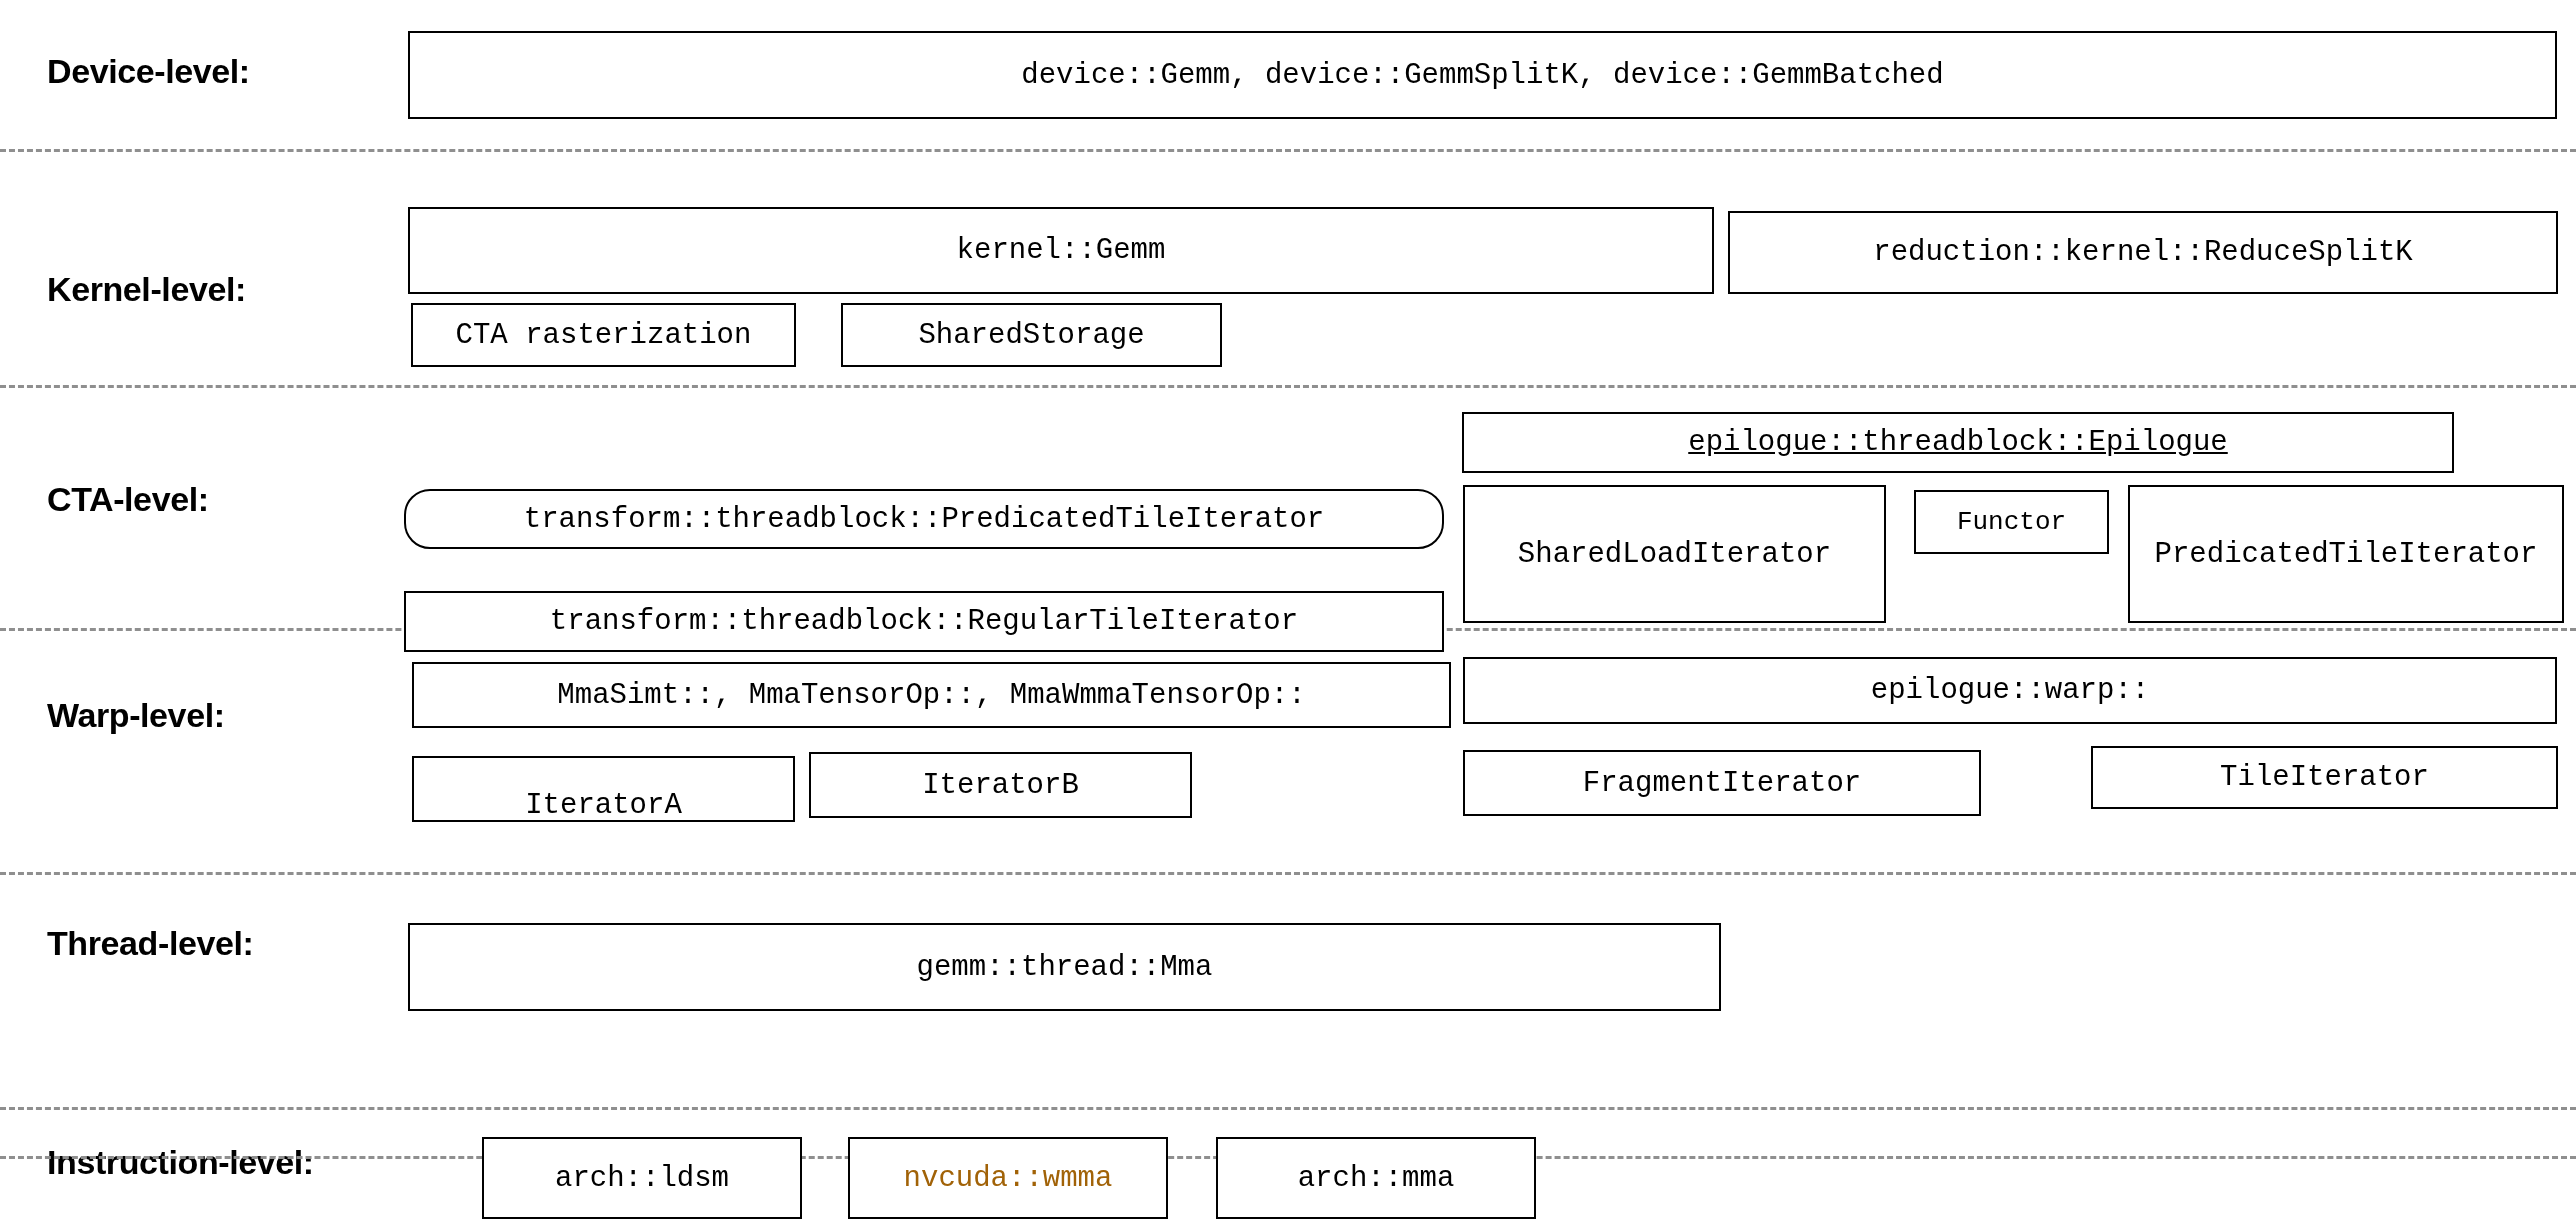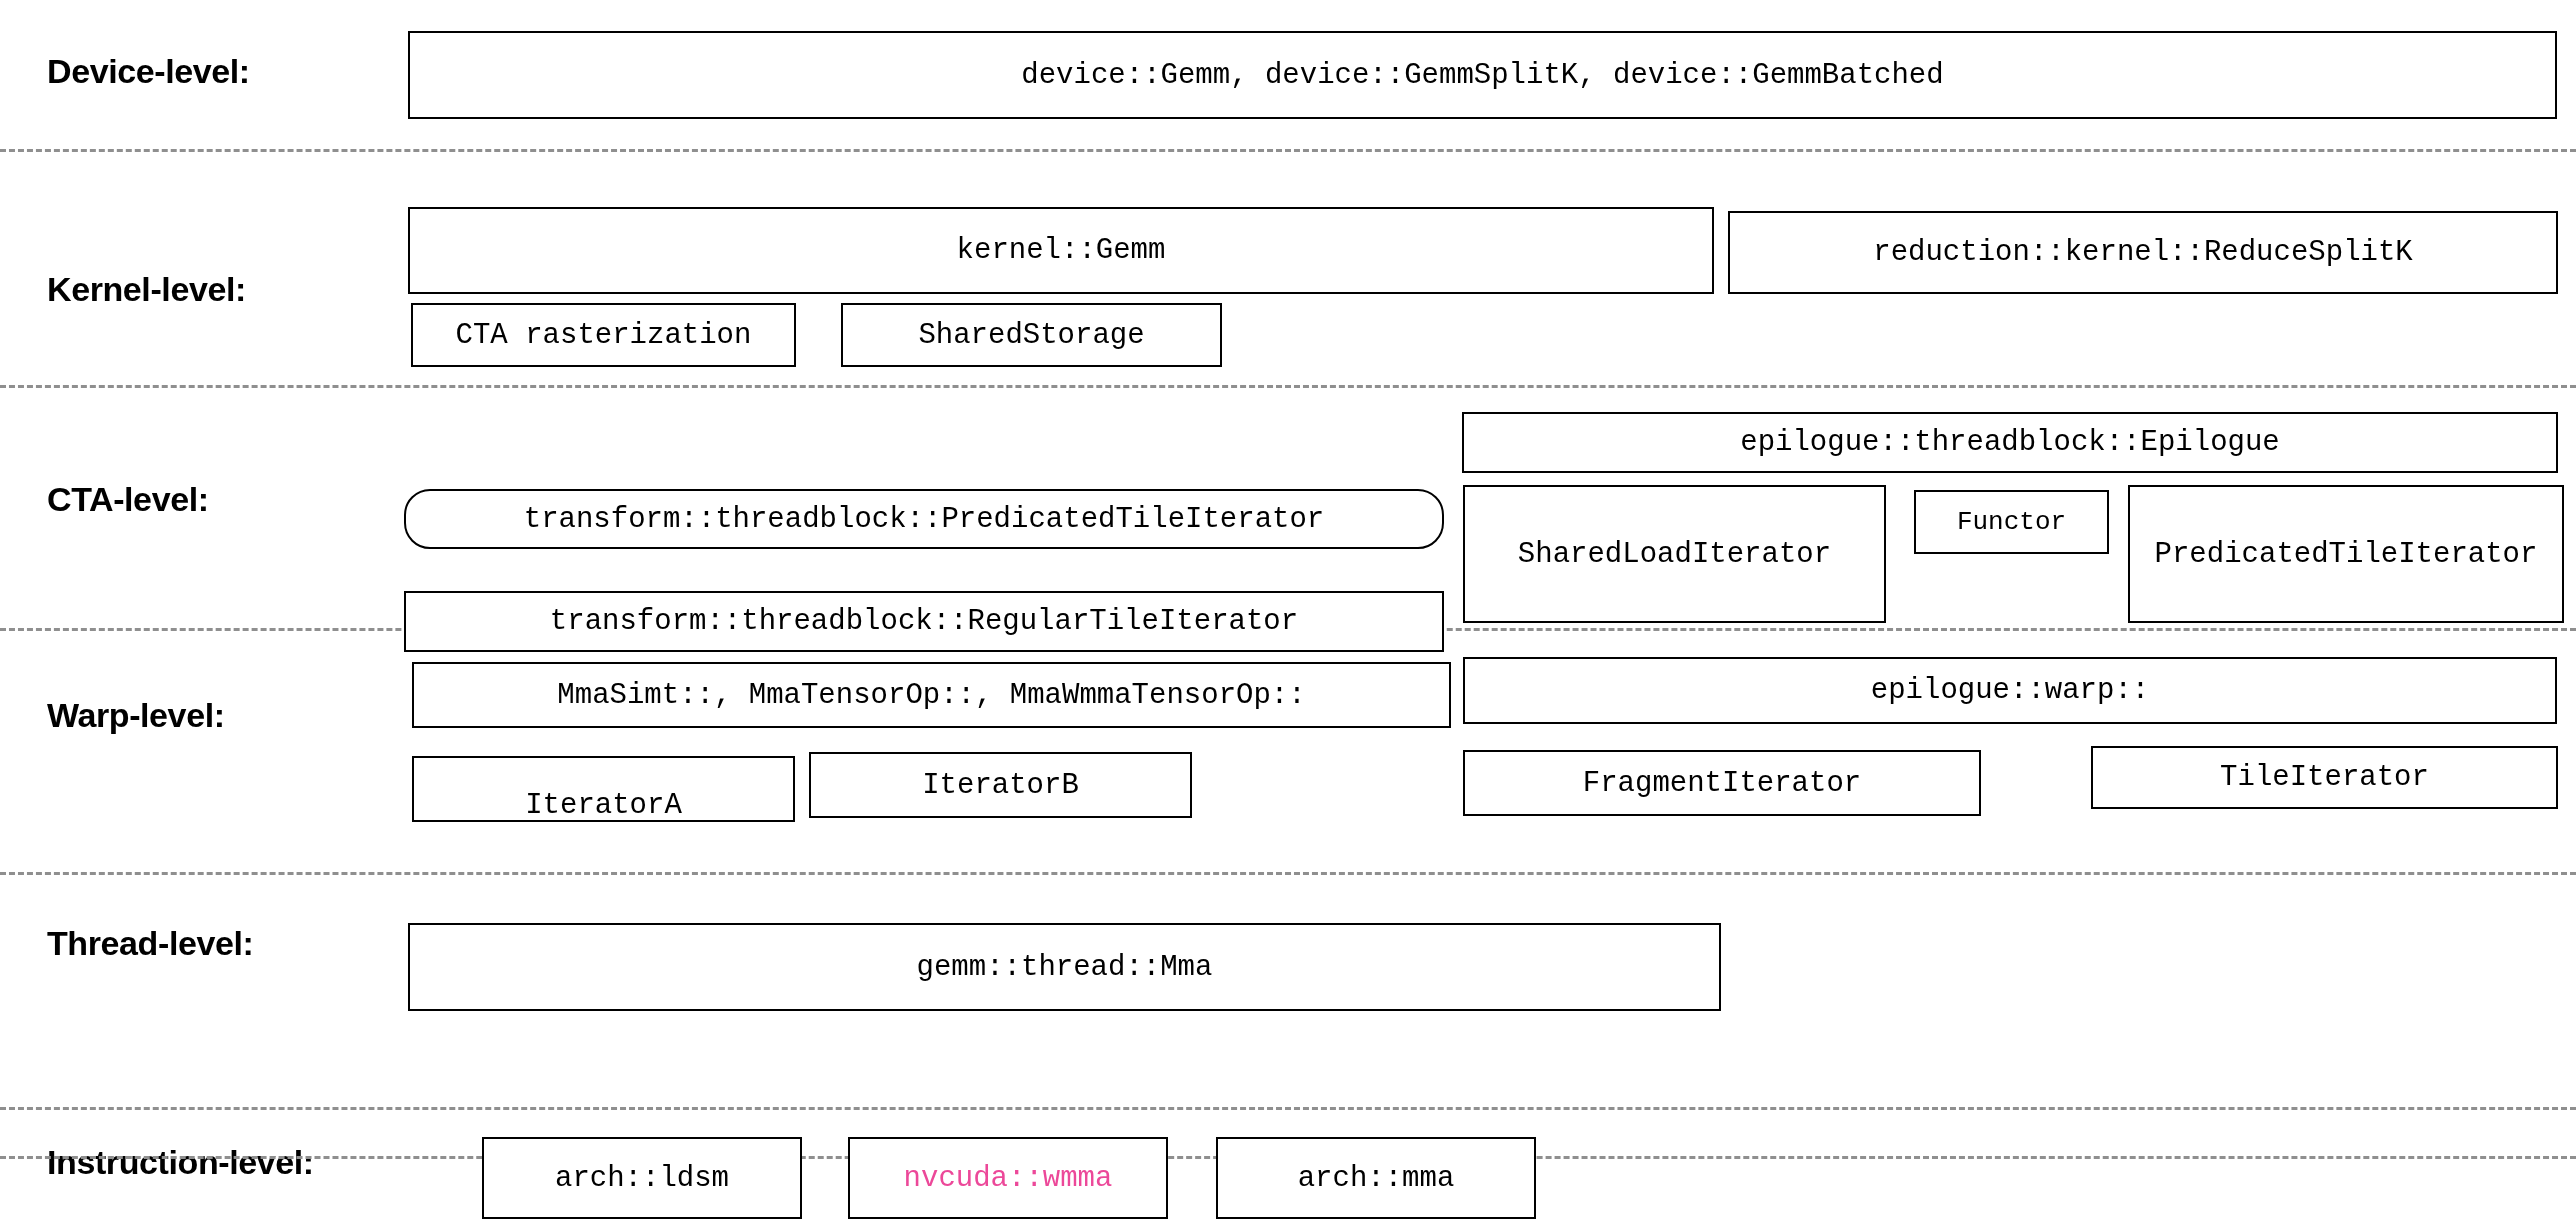--- a/index.html
+++ b/index.html
@@ -77,21 +77,21 @@
       <span class="box-label" style="color: rgb(0, 0, 0);">reduction::kernel::ReduceSplitK</span>
     </div>
     <div class="box" style="left: 411px; top: 303px; width: 385px; height: 64px; border-color: rgb(0, 0, 0);">
       <span class="box-label" style="color: rgb(0, 0, 0);">CTA rasterization</span>
     </div>
     <div class="box" style="left: 841px; top: 303px; width: 381px; height: 64px; border-color: rgb(0, 0, 0);">
       <span class="box-label" style="color: rgb(0, 0, 0);">SharedStorage</span>
     </div>
     <div class="level-label" style="left: 47px; top: 482px; color: rgb(0, 0, 0);">CTA-level:</div>
     <div class="separator" style="top: 628px; border-top-color: rgb(143, 143, 143);"></div>
-    <div class="box" style="left: 1462px; top: 412px; width: 1096px; height: 61px; border-color: rgb(0, 0, 0);">
+    <div class="box" style="left: 1462px; top: 412px; width: 992px; height: 61px; border-color: rgb(0, 0, 0); text-decoration: underline;">
       <span class="box-label" style="color: rgb(0, 0, 0);">epilogue::threadblock::Epilogue</span>
     </div>
     <div class="box" style="left: 404px; top: 489px; width: 1040px; height: 60px; border-color: rgb(0, 0, 0); border-radius: 26px;">
       <span class="box-label" style="color: rgb(0, 0, 0);">transform::threadblock::PredicatedTileIterator</span>
     </div>
     <div class="box" style="left: 404px; top: 561px; width: 1040px; height: 61px; border-color: rgb(0, 0, 0); margin-top: 30px;">
       <span class="box-label" style="color: rgb(0, 0, 0);">transform::threadblock::RegularTileIterator</span>
     </div>
     <div class="box" style="left: 1463px; top: 485px; width: 423px; height: 138px; border-color: rgb(0, 0, 0);">
       <span class="box-label" style="color: rgb(0, 0, 0);">SharedLoadIterator</span>
@@ -126,19 +126,19 @@
     <div class="separator" style="top: 1107px; border-top-color: rgb(143, 143, 143);"></div>
     <div class="box" style="left: 408px; top: 923px; width: 1313px; height: 88px; border-color: rgb(0, 0, 0);">
       <span class="box-label" style="color: rgb(0, 0, 0);">gemm::thread::Mma</span>
     </div>
     <div class="level-label" style="left: 47px; top: 1145px; color: rgb(0, 0, 0);">Instruction-level:</div>
     <div class="separator" style="top: 1156px; border-top-color: rgb(143, 143, 143);"></div>
     <div class="box" style="left: 482px; top: 1137px; width: 320px; height: 82px; border-color: rgb(0, 0, 0);">
       <span class="box-label" style="color: rgb(0, 0, 0);">arch::ldsm</span>
     </div>
     <div class="box" style="left: 848px; top: 1137px; width: 320px; height: 82px; border-color: rgb(0, 0, 0);">
-      <span class="box-label" style="color: #ec4899;">nvcuda::wmma</span>
+      <span class="box-label" style="color: #a16207;">nvcuda::wmma</span>
     </div>
     <div class="box" style="left: 1216px; top: 1137px; width: 320px; height: 82px; border-color: rgb(0, 0, 0);">
       <span class="box-label" style="color: rgb(0, 0, 0);">arch::mma</span>
     </div>
   </div>
 
 
 </body></html>

